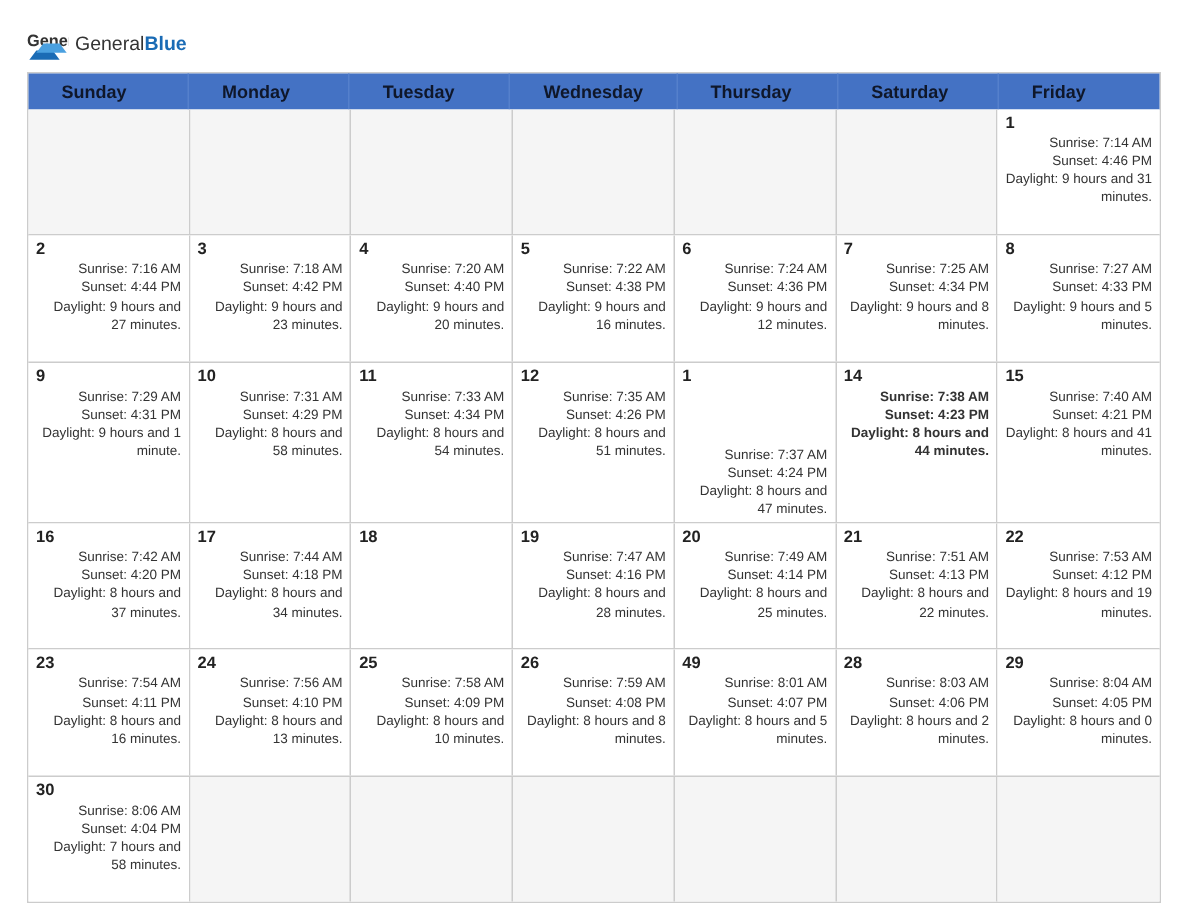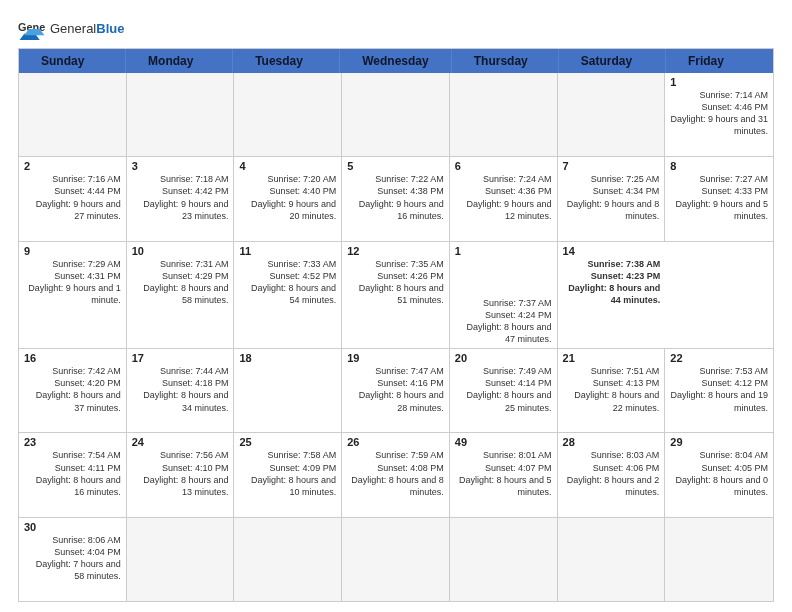--- a/index.html
+++ b/index.html
@@ -203,40 +203,46 @@
           </div>
           <div class="cal-cell">
             <span class="day-num">10</span>
             <div class="cell-info" style="white-space: pre-line;">Sunrise: 7:31 AM
 Sunset: 4:29 PM
 Daylight: 8 hours and 58 minutes.</div>
           </div>
           <div class="cal-cell">
             <span class="day-num">11</span>
             <div class="cell-info" style="white-space: pre-line;">Sunrise: 7:33 AM
-Sunset: 4:52 PM
+Sunset: 4:34 PM
 Daylight: 8 hours and 54 minutes.</div>
           </div>
           <div class="cal-cell">
             <span class="day-num">12</span>
             <div class="cell-info" style="white-space: pre-line;">Sunrise: 7:35 AM
 Sunset: 4:26 PM
 Daylight: 8 hours and 51 minutes.</div>
           </div>
           <div class="cal-cell">
             <span class="day-num">1</span>
             <div class="cell-info" style="white-space: pre-line; margin-top: 40px;">Sunrise: 7:37 AM
 Sunset: 4:24 PM
 Daylight: 8 hours and 47 minutes.</div>
           </div>
           <div class="cal-cell">
             <span class="day-num">14</span>
             <div class="cell-info" style="white-space: pre-line; font-weight: bold;">Sunrise: 7:38 AM
 Sunset: 4:23 PM
 Daylight: 8 hours and 44 minutes.</div>
+          </div>
+          <div class="cal-cell">
+            <span class="day-num">15</span>
+            <div class="cell-info" style="white-space: pre-line;">Sunrise: 7:40 AM
+Sunset: 4:21 PM
+Daylight: 8 hours and 41 minutes.</div>
           </div>
         </div>
         <div class="cal-row">
           <div class="cal-cell">
             <span class="day-num">16</span>
             <div class="cell-info" style="white-space: pre-line;">Sunrise: 7:42 AM
 Sunset: 4:20 PM
 Daylight: 8 hours and 37 minutes.</div>
           </div>
           <div class="cal-cell">

